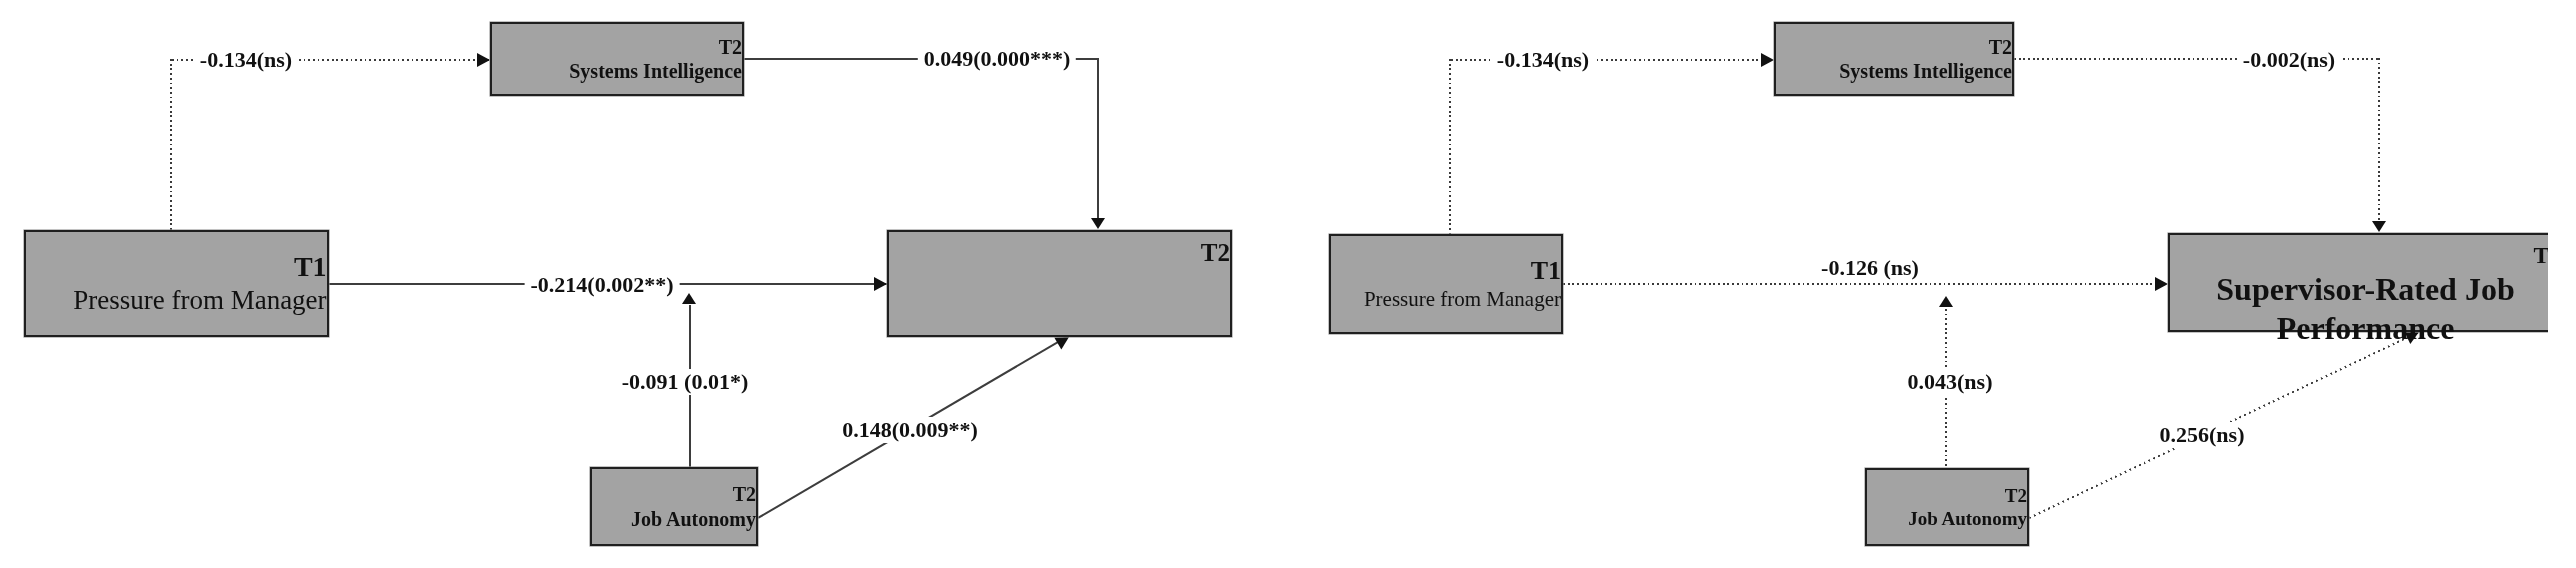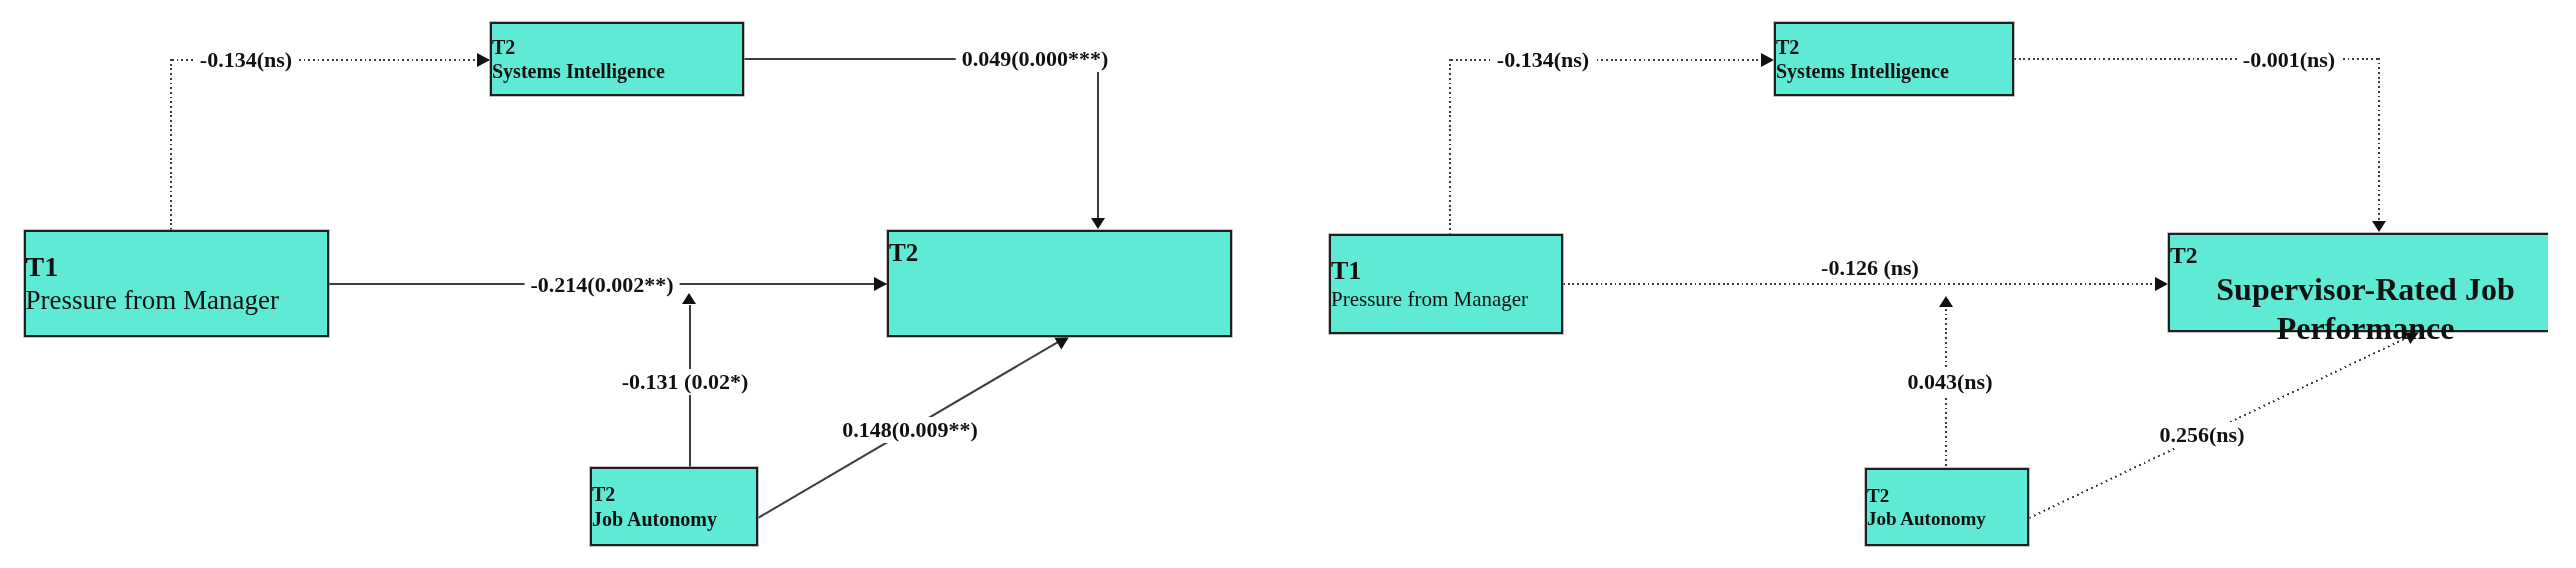--- a/index.html
+++ b/index.html
@@ -1,19 +1,19 @@
 <!DOCTYPE html>
 <html style="font-size:9.4px"><head>
 <meta charset="utf-8">
 <style>
   html,body{margin:0;padding:0;background:#ffffff;}
   #stage{position:relative;width:2548px;height:568px;background:#ffffff;overflow:hidden;
          font-family:"Liberation Serif","DejaVu Serif",serif;color:#111;}
-  .box{position:absolute;background:#5eead4;border:2.4px solid #1f1f1f;box-sizing:border-box;
-       display:flex;flex-direction:column;align-items:flex-start;justify-content:center;
+  .box{position:absolute;background:#a3a3a3;border:2.4px solid #1f1f1f;box-sizing:border-box;
+       display:flex;flex-direction:column;align-items:flex-end;justify-content:center;
        text-align:center;box-shadow:0 0 0 0.6px #9a9a9a;line-height:1.22;}
   .box.topalign{justify-content:flex-start;padding-top:5.9px;}
   .b48{font-weight:bold;font-size:28px;}
   .r46{font-weight:normal;font-size:27px;}
   .b44{font-weight:bold;font-size:26px;}
   .b42{font-weight:bold;font-size:25px;}
   .r44{font-weight:normal;font-size:26px;}
   .b40{font-weight:bold;font-size:23.6px;}
   .r40{font-weight:bold;font-size:32px;}
   .r36{font-weight:normal;font-size:21px;}
@@ -53,23 +53,23 @@
   <div class="hline" style="left:329px;top:283px;width:559px;"></div>
   <div class="ar-right" style="left:874px;top:277px;"></div>
 
   <div class="vline" style="left:689px;top:305px;height:162px;"></div>
   <div class="ar-up" style="left:682px;top:293px;"></div>
 
   <div class="diag solid" style="left:758px;top:517px;width:360px;transform:rotate(-30.4deg);"></div>
   <div class="ar-diag" style="left:1056px;top:330px;transform:rotate(-30.4deg);"></div>
 
   <div class="elabel" style="left:246px;top:60px;">-0.134(ns)</div>
-  <div class="elabel" style="left:997px;top:59px;margin-left:38px;">0.049(0.000***)</div>
+  <div class="elabel" style="left:997px;top:59px;">0.049(0.000***)</div>
   <div class="elabel" style="left:602px;top:285px;">-0.214(0.002**)</div>
-  <div class="elabel" style="left:685px;top:382px;">-0.131 (0.02*)</div>
+  <div class="elabel" style="left:685px;top:382px;">-0.091 (0.01*)</div>
   <div class="elabel" style="left:910px;top:430px;">0.148(0.009**)</div>
 
   <div class="box" style="left:23.6px;top:230px;width:305px;height:107px;">
     <div class="b48">T1</div>
     <div class="r46">Pressure from Manager</div>
   </div>
   <div class="box" style="left:490px;top:22.4px;width:254px;height:74px;">
     <div class="b34">T2</div>
     <div class="b34">Systems Intelligence</div>
   </div>
@@ -92,21 +92,21 @@
   <div class="hdot" style="left:1563px;top:283px;width:605px;"></div>
   <div class="ar-right" style="left:2155px;top:277px;"></div>
 
   <div class="vdot" style="left:1945px;top:309px;height:160px;"></div>
   <div class="ar-up" style="left:1939px;top:296px;"></div>
 
   <div class="diag dot" style="left:2029px;top:517px;width:431px;transform:rotate(-25.5deg);"></div>
   <div class="ar-diag" style="left:2406px;top:325px;transform:rotate(-25.5deg);"></div>
 
   <div class="elabel" style="left:1543px;top:60px;">-0.134(ns)</div>
-  <div class="elabel" style="left:2289px;top:60px;">-0.001(ns)</div>
+  <div class="elabel" style="left:2289px;top:60px;">-0.002(ns)</div>
   <div class="elabel" style="left:1870px;top:268px;">-0.126 (ns)</div>
   <div class="elabel" style="left:1950px;top:382px;">0.043(ns)</div>
   <div class="elabel" style="left:2202px;top:435px;">0.256(ns)</div>
 
   <div class="box" style="left:1329px;top:234px;width:234px;height:100px;">
     <div class="b44">T1</div>
     <div class="r36">Pressure from Manager</div>
   </div>
   <div class="box" style="left:1774px;top:22.4px;width:240px;height:74px;">
     <div class="b34">T2</div>

